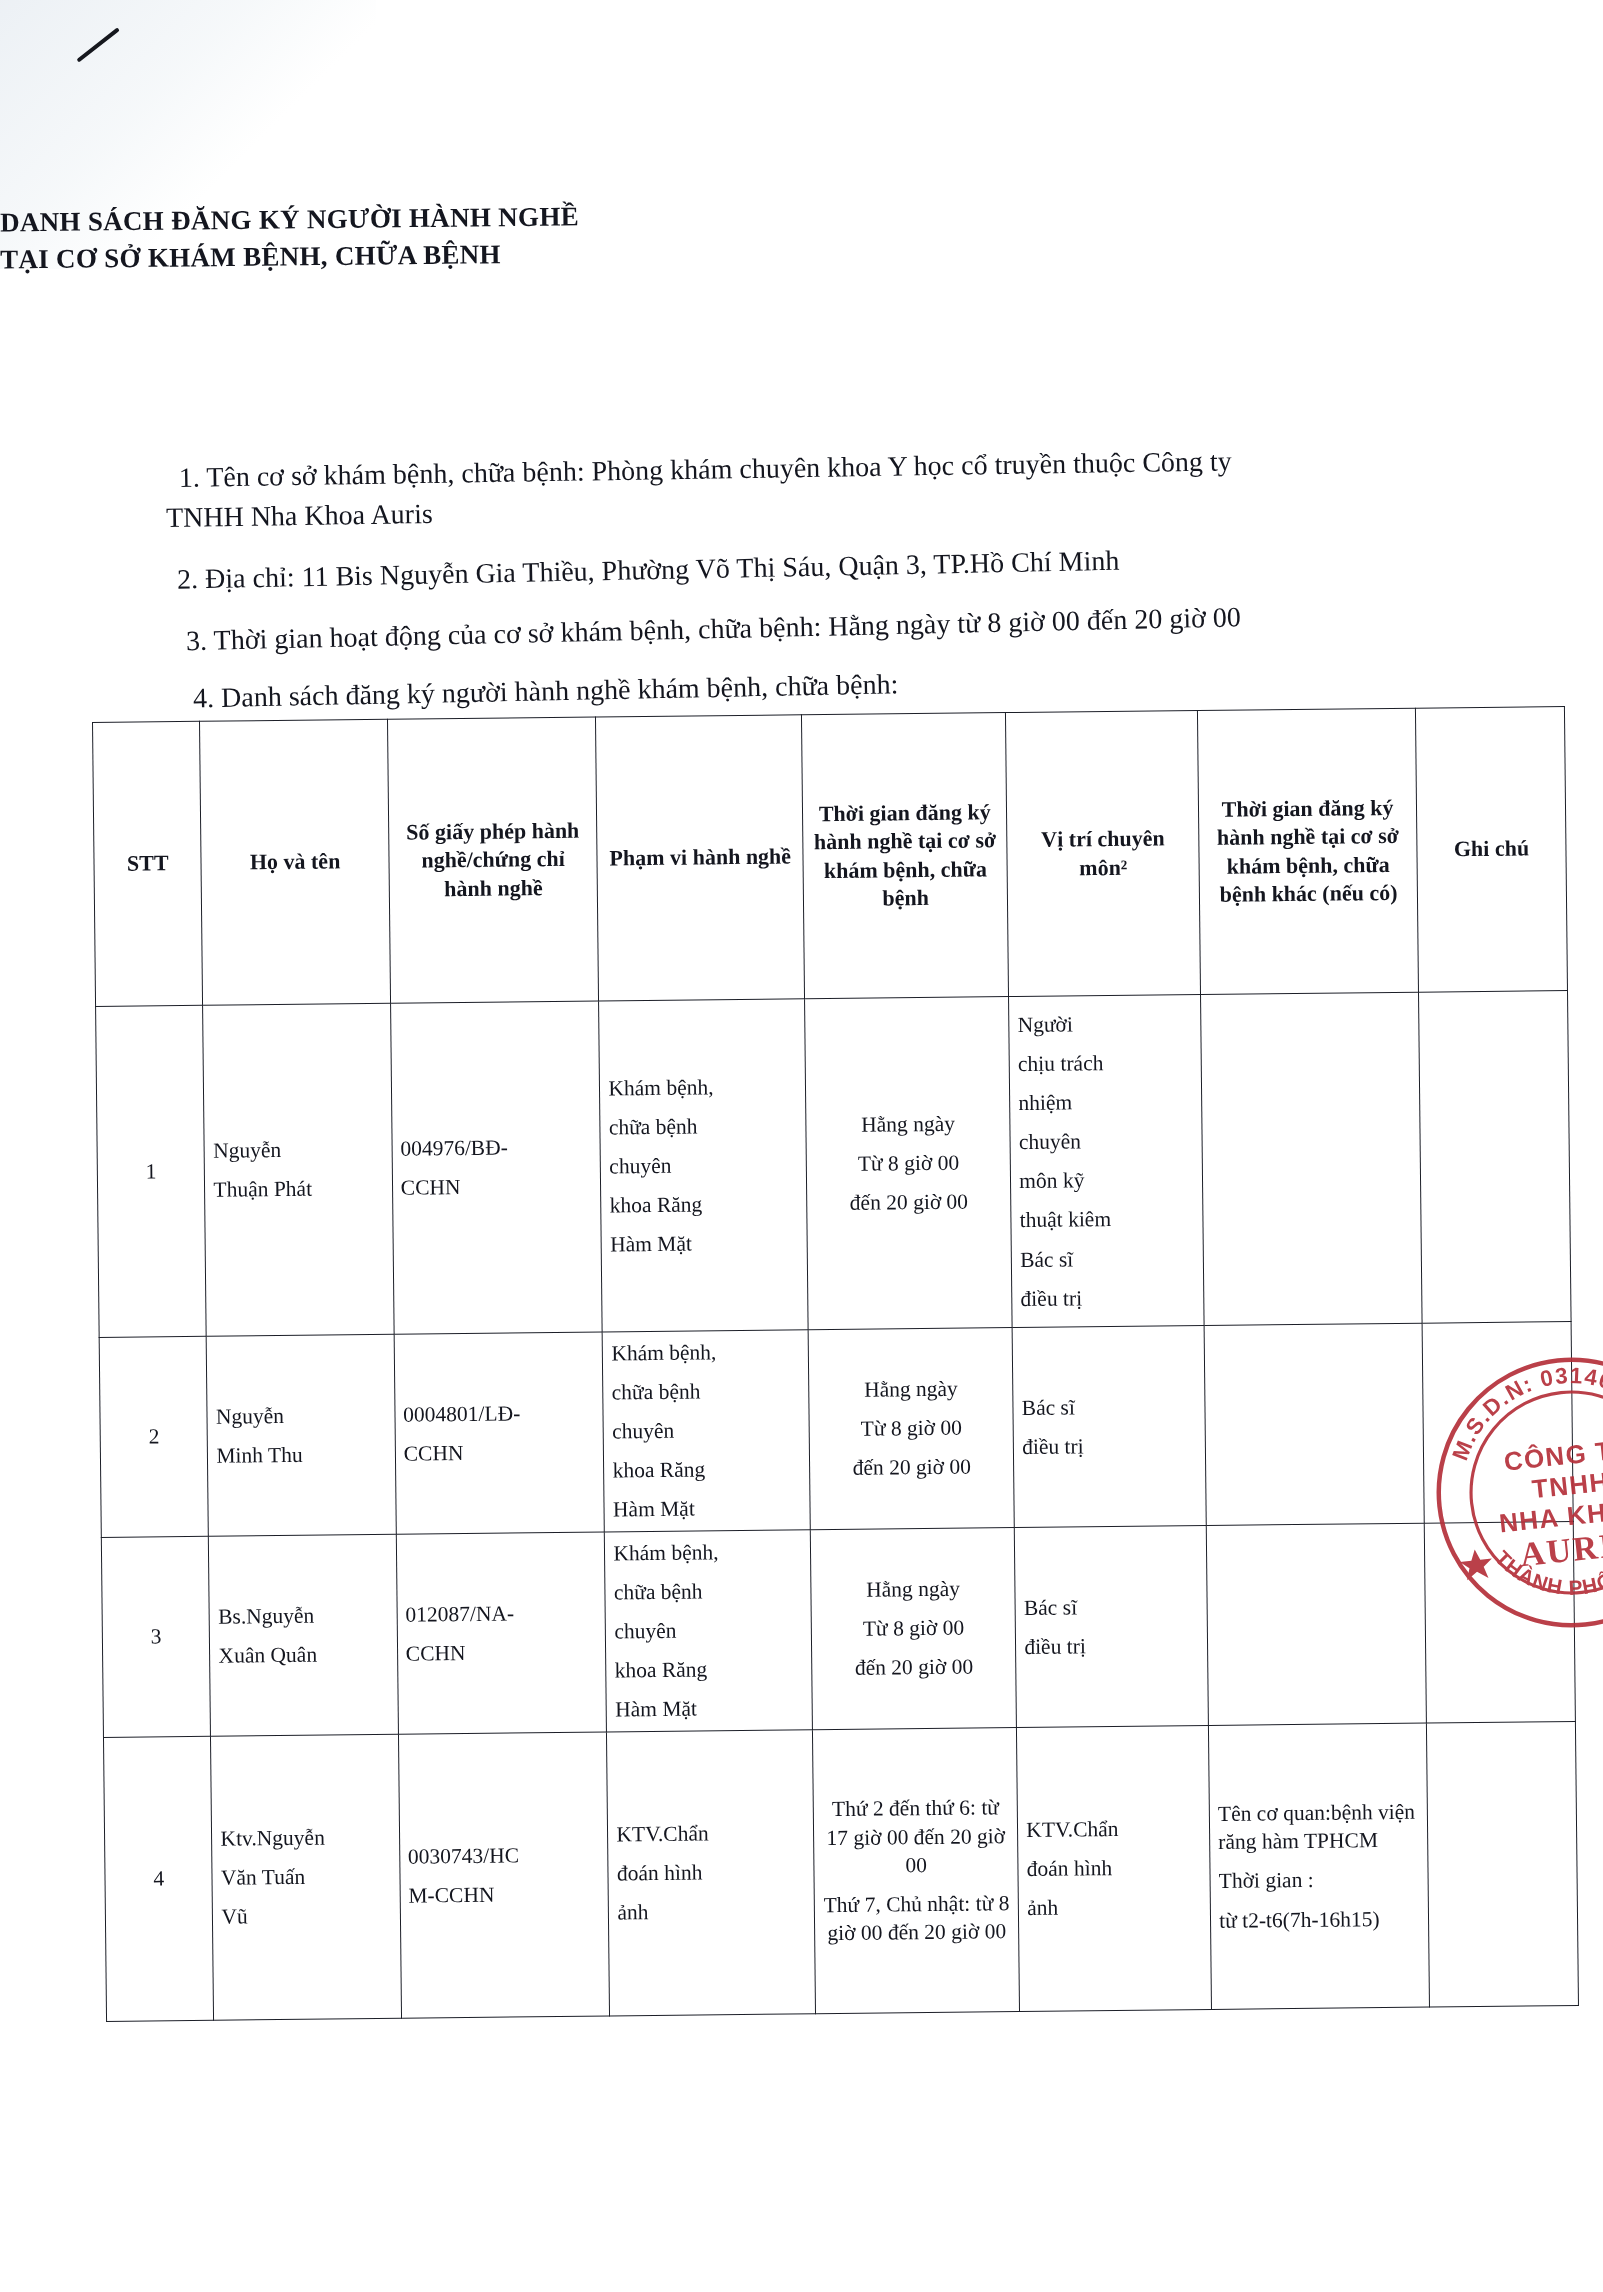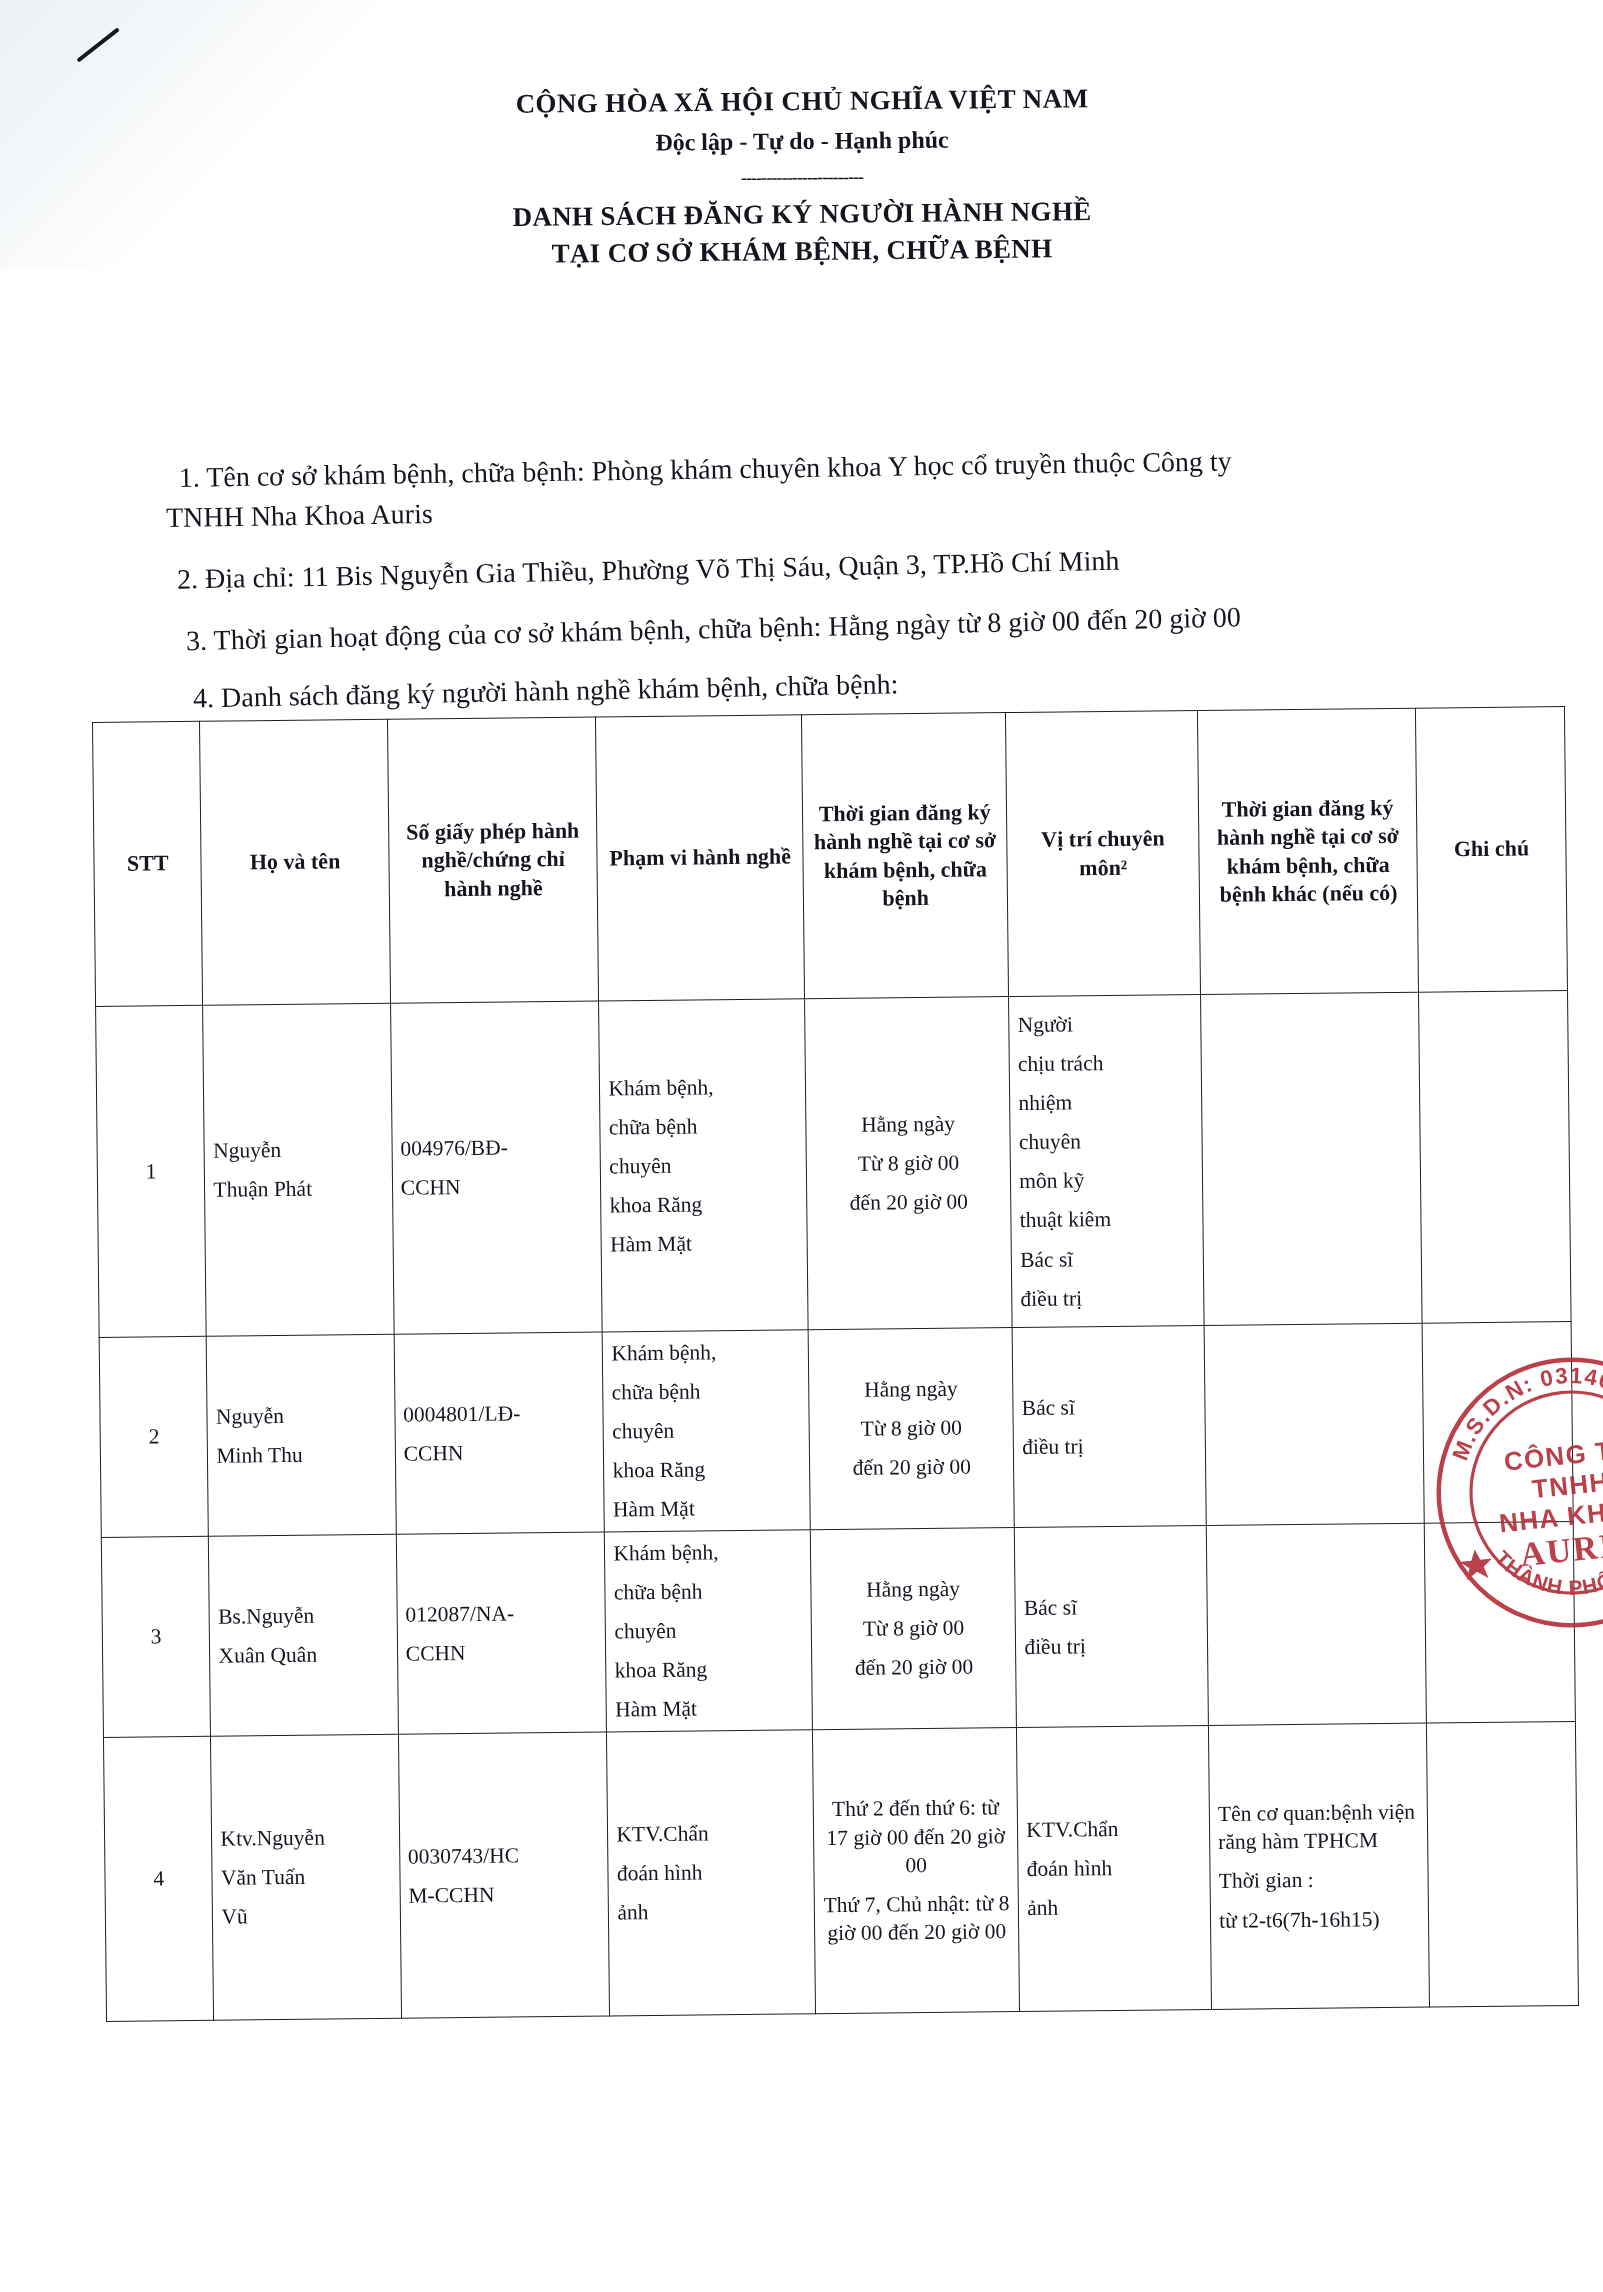--- a/index.html
+++ b/index.html
@@ -63,21 +63,20 @@
     font-weight: 700;
     font-size: 18px;
     letter-spacing: -0.9px;
     transform: rotate(-0.5deg);
   }
 
   .doc-title {
     position: absolute;
     top: 199px;
     left: 0; right: 0;
-    text-align: center;
   }
   .doc-title-1 {
     font-weight: 700;
     font-size: 27px;
     letter-spacing: 0.3px;
     transform: rotate(-0.6deg);
   }
   .doc-title-2 {
     font-weight: 700;
     font-size: 27px;
@@ -166,25 +165,20 @@
   .stamp svg { display: block; }
 </style>
 </head>
 <body>
 
 <div class="page">
 
   <div class="paper-tint"></div>
   <div class="pen-mark"></div>
 
-  <div class="heading">
-    <div class="nation-line">CỘNG HÒA XÃ HỘI CHỦ NGHĨA VIỆT NAM</div>
-    <div class="motto-line">Độc lập - Tự do - Hạnh phúc</div>
-    <div class="rule-dashes">------------------------</div>
-  </div>
 
   <div class="doc-title">
     <div class="doc-title-1">DANH SÁCH ĐĂNG KÝ NGƯỜI HÀNH NGHỀ</div>
     <div class="doc-title-2">TẠI CƠ SỞ KHÁM BỆNH, CHỮA BỆNH</div>
   </div>
 
   <div class="info-block">
     <div class="info-item i1">
       <span class="line line1">1. Tên cơ sở khám bệnh, chữa bệnh: Phòng khám chuyên khoa Y học cổ truyền thuộc Công ty</span>
       <span class="line line2">TNHH Nha Khoa Auris</span>

